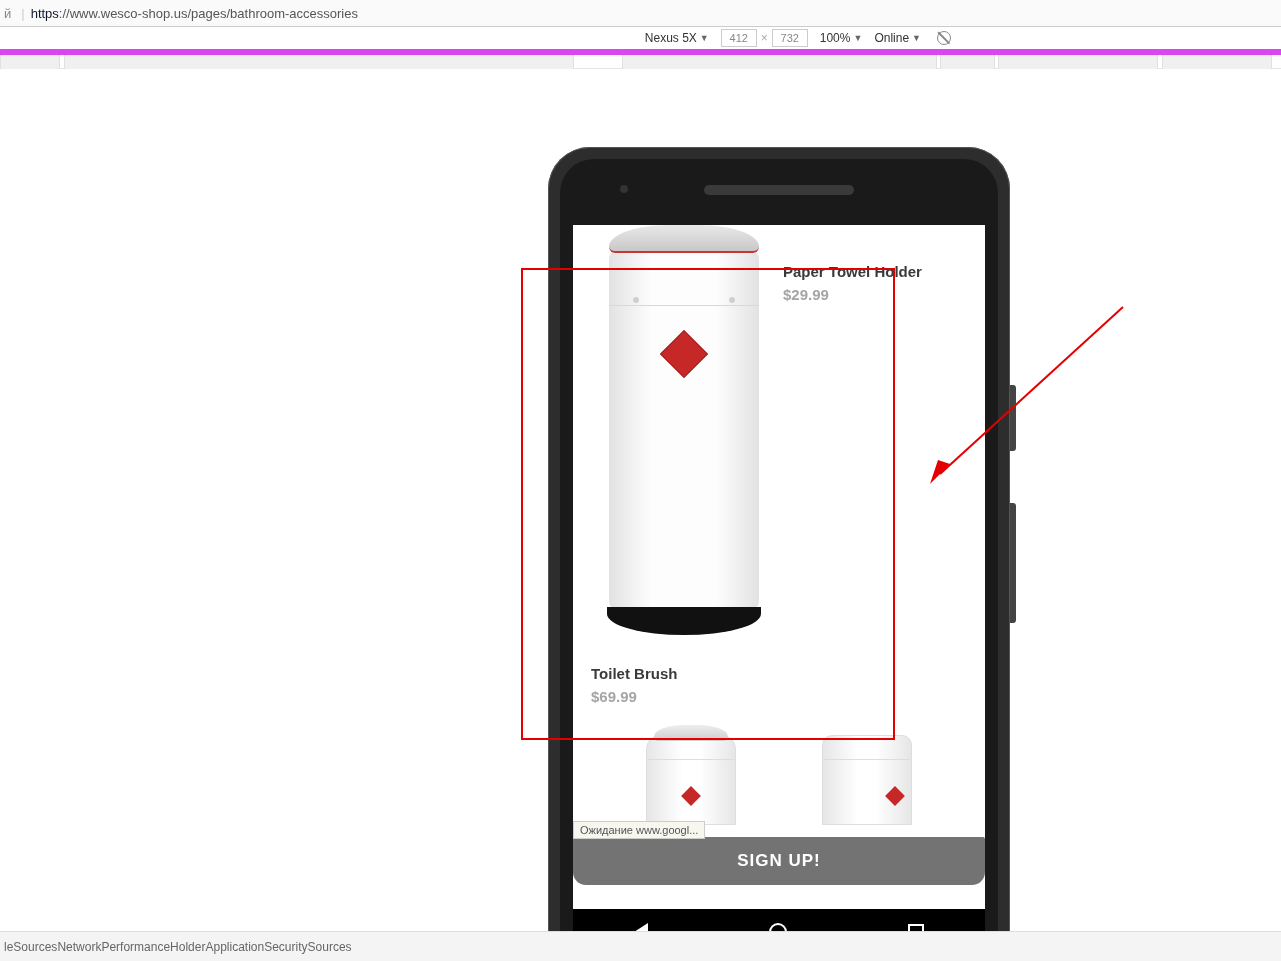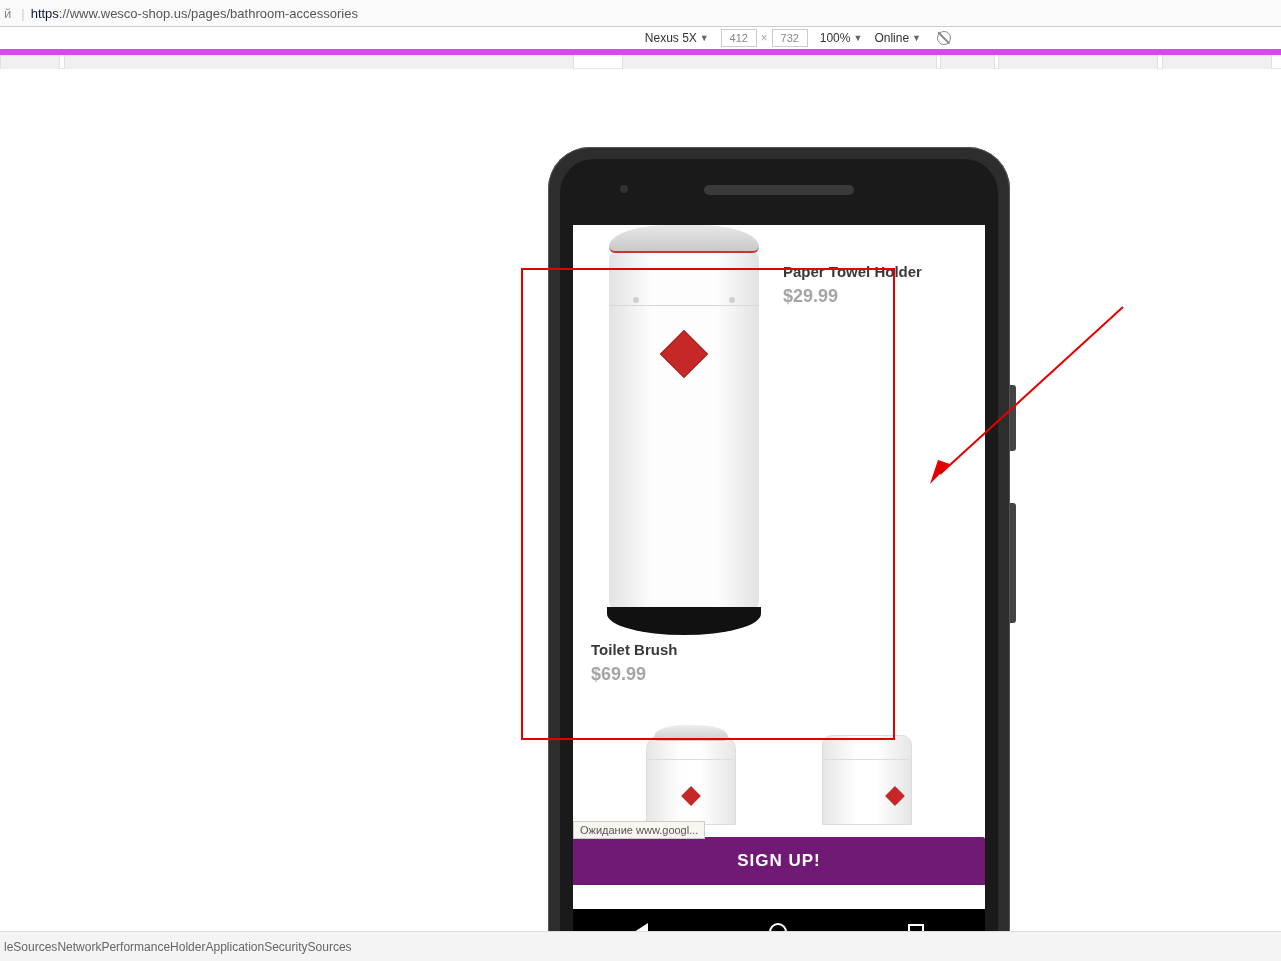--- a/index.html
+++ b/index.html
@@ -45,30 +45,30 @@
 .status { height:24px; background:#000; color:#fff; display:flex; align-items:center; justify-content:flex-end; padding:0 6px; font-size:12px; }
 .status .ico { margin-left:4px; }
 .wifi-ico, .cell-ico { width:0; height:0; display:inline-block;}
 .wifi-ico { border-left:6px solid transparent; border-right:6px solid transparent; border-bottom:10px solid #fff; transform:rotate(180deg); position:relative; top:-1px;}
 .cell-ico { border-left:10px solid transparent; border-bottom:10px solid #fff; }
 .batt-ico { width:8px; height:12px; background:#fff; position:relative; display:inline-block;}
 .batt-ico::before { content:""; position:absolute; top:-2px; left:2px; width:4px; height:2px; background:#fff;}
 .clock { margin-left:6px; font-weight:500;}
 
 
-.content { position:relative; height:660px; background:#fff; overflow:hidden;}
+.content { position:relative; height:660px; background:#fff; overflow:hidden;border-radius:13px;}
 .prod { position:absolute; }
 .prod .name { font-size:15px; font-weight:700; color:#3a3a3a; margin-bottom:6px;}
-.prod .price { font-size:18px; font-weight:700; color:#a5a5a5;}
+.prod .price { font-size:15px; font-weight:700; color:#a5a5a5;}
 
 
 .p1 { top:38px; left:210px; }
 
 
-.p2 { top:416px; left:18px; }
+.p2 { top:440px; left:18px; }
 
 
 .big-img { position:absolute; top:-6px; left:18px; width:185px; height:430px; }
 .can { position:absolute; left:18px; top:6px; width:150px; height:410px; }
 .can .lid { position:absolute; top:0; left:0; right:0; height:28px; background:linear-gradient(#e9e9e9,#c8c8c8); border-radius:75px 75px 8px 8px / 28px 28px 8px 8px; border-bottom:2px solid #c33;}
 .can .body { position:absolute; top:24px; left:0; right:0; bottom:24px; background:linear-gradient(90deg,#e2e2e2,#fdfdfd 28%,#fdfdfd 72%,#e2e2e2); border-radius:10px;}
 .can .line { position:absolute; top:80px; left:0; right:0; height:1px; background:#d8d8d8;}
 .can .dot { position:absolute; top:72px; width:6px; height:6px; border-radius:50%; background:#cfcfcf;}
 .can .dot.l { left:24px;} .can .dot.r { right:24px;}
 .can .base { position:absolute; bottom:0; left:-2px; right:-2px; height:28px; background:#111; border-radius:0 0 80px 80px / 0 0 22px 22px;}
@@ -80,21 +80,21 @@
 .thumb { width:130px; height:100px; position:relative;}
 .thumb .tbody { position:absolute; left:20px; right:20px; top:10px; bottom:0; background:linear-gradient(90deg,#e6e6e6,#fff 40%,#fff 60%,#e6e6e6); border-radius:14px 14px 0 0; border:1px solid #ddd;}
 .thumb.sq .tbody { border-radius:10px 10px 0 0;}
 .thumb .tcap { position:absolute; top:0; left:28px; right:28px; height:16px; background:linear-gradient(#eee,#ccc); border-radius:40px 40px 6px 6px/16px 16px 6px 6px;}
 .thumb .tline { position:absolute; top:34px; left:22px; right:22px; height:1px; background:#ddd;}
 .thumb .tlogo { position:absolute; width:14px; height:14px; background:#c62828; transform:rotate(45deg); bottom:22px; }
 .thumb.rnd .tlogo { left:58px;}
 .thumb.sq .tlogo { right:30px;}
 
 
-.signup { position:absolute; bottom:0; left:0; right:0; height:48px; background:#701a75; color:#fff; display:flex; align-items:center; justify-content:center; font-size:17px; font-weight:700; letter-spacing:1px; border-radius:2px 2px 0 0;}
+.signup { position:absolute; bottom:0; left:0; right:0; height:48px; background:#737373; color:#fff; display:flex; align-items:center; justify-content:center; font-size:17px; font-weight:700; letter-spacing:1px; border-radius:2px 2px 0 0;}
 
 
 .wait { position:absolute; bottom:46px; left:0; background:#f7f7ef; border:1px solid #ccc; font-size:11px; padding:2px 6px; color:#555;}
 
 
 .navbar { position:absolute; bottom:0; left:0; right:0; height:46px; background:#000; display:flex; align-items:center; justify-content:space-around;}
 .nav-tri { width:0; height:0; border-top:9px solid transparent; border-bottom:9px solid transparent; border-right:14px solid #fff;}
 .nav-circ { width:18px; height:18px; border:2px solid #fff; border-radius:50%;}
 .nav-sq { width:16px; height:16px; border:2px solid #fff;}
 

